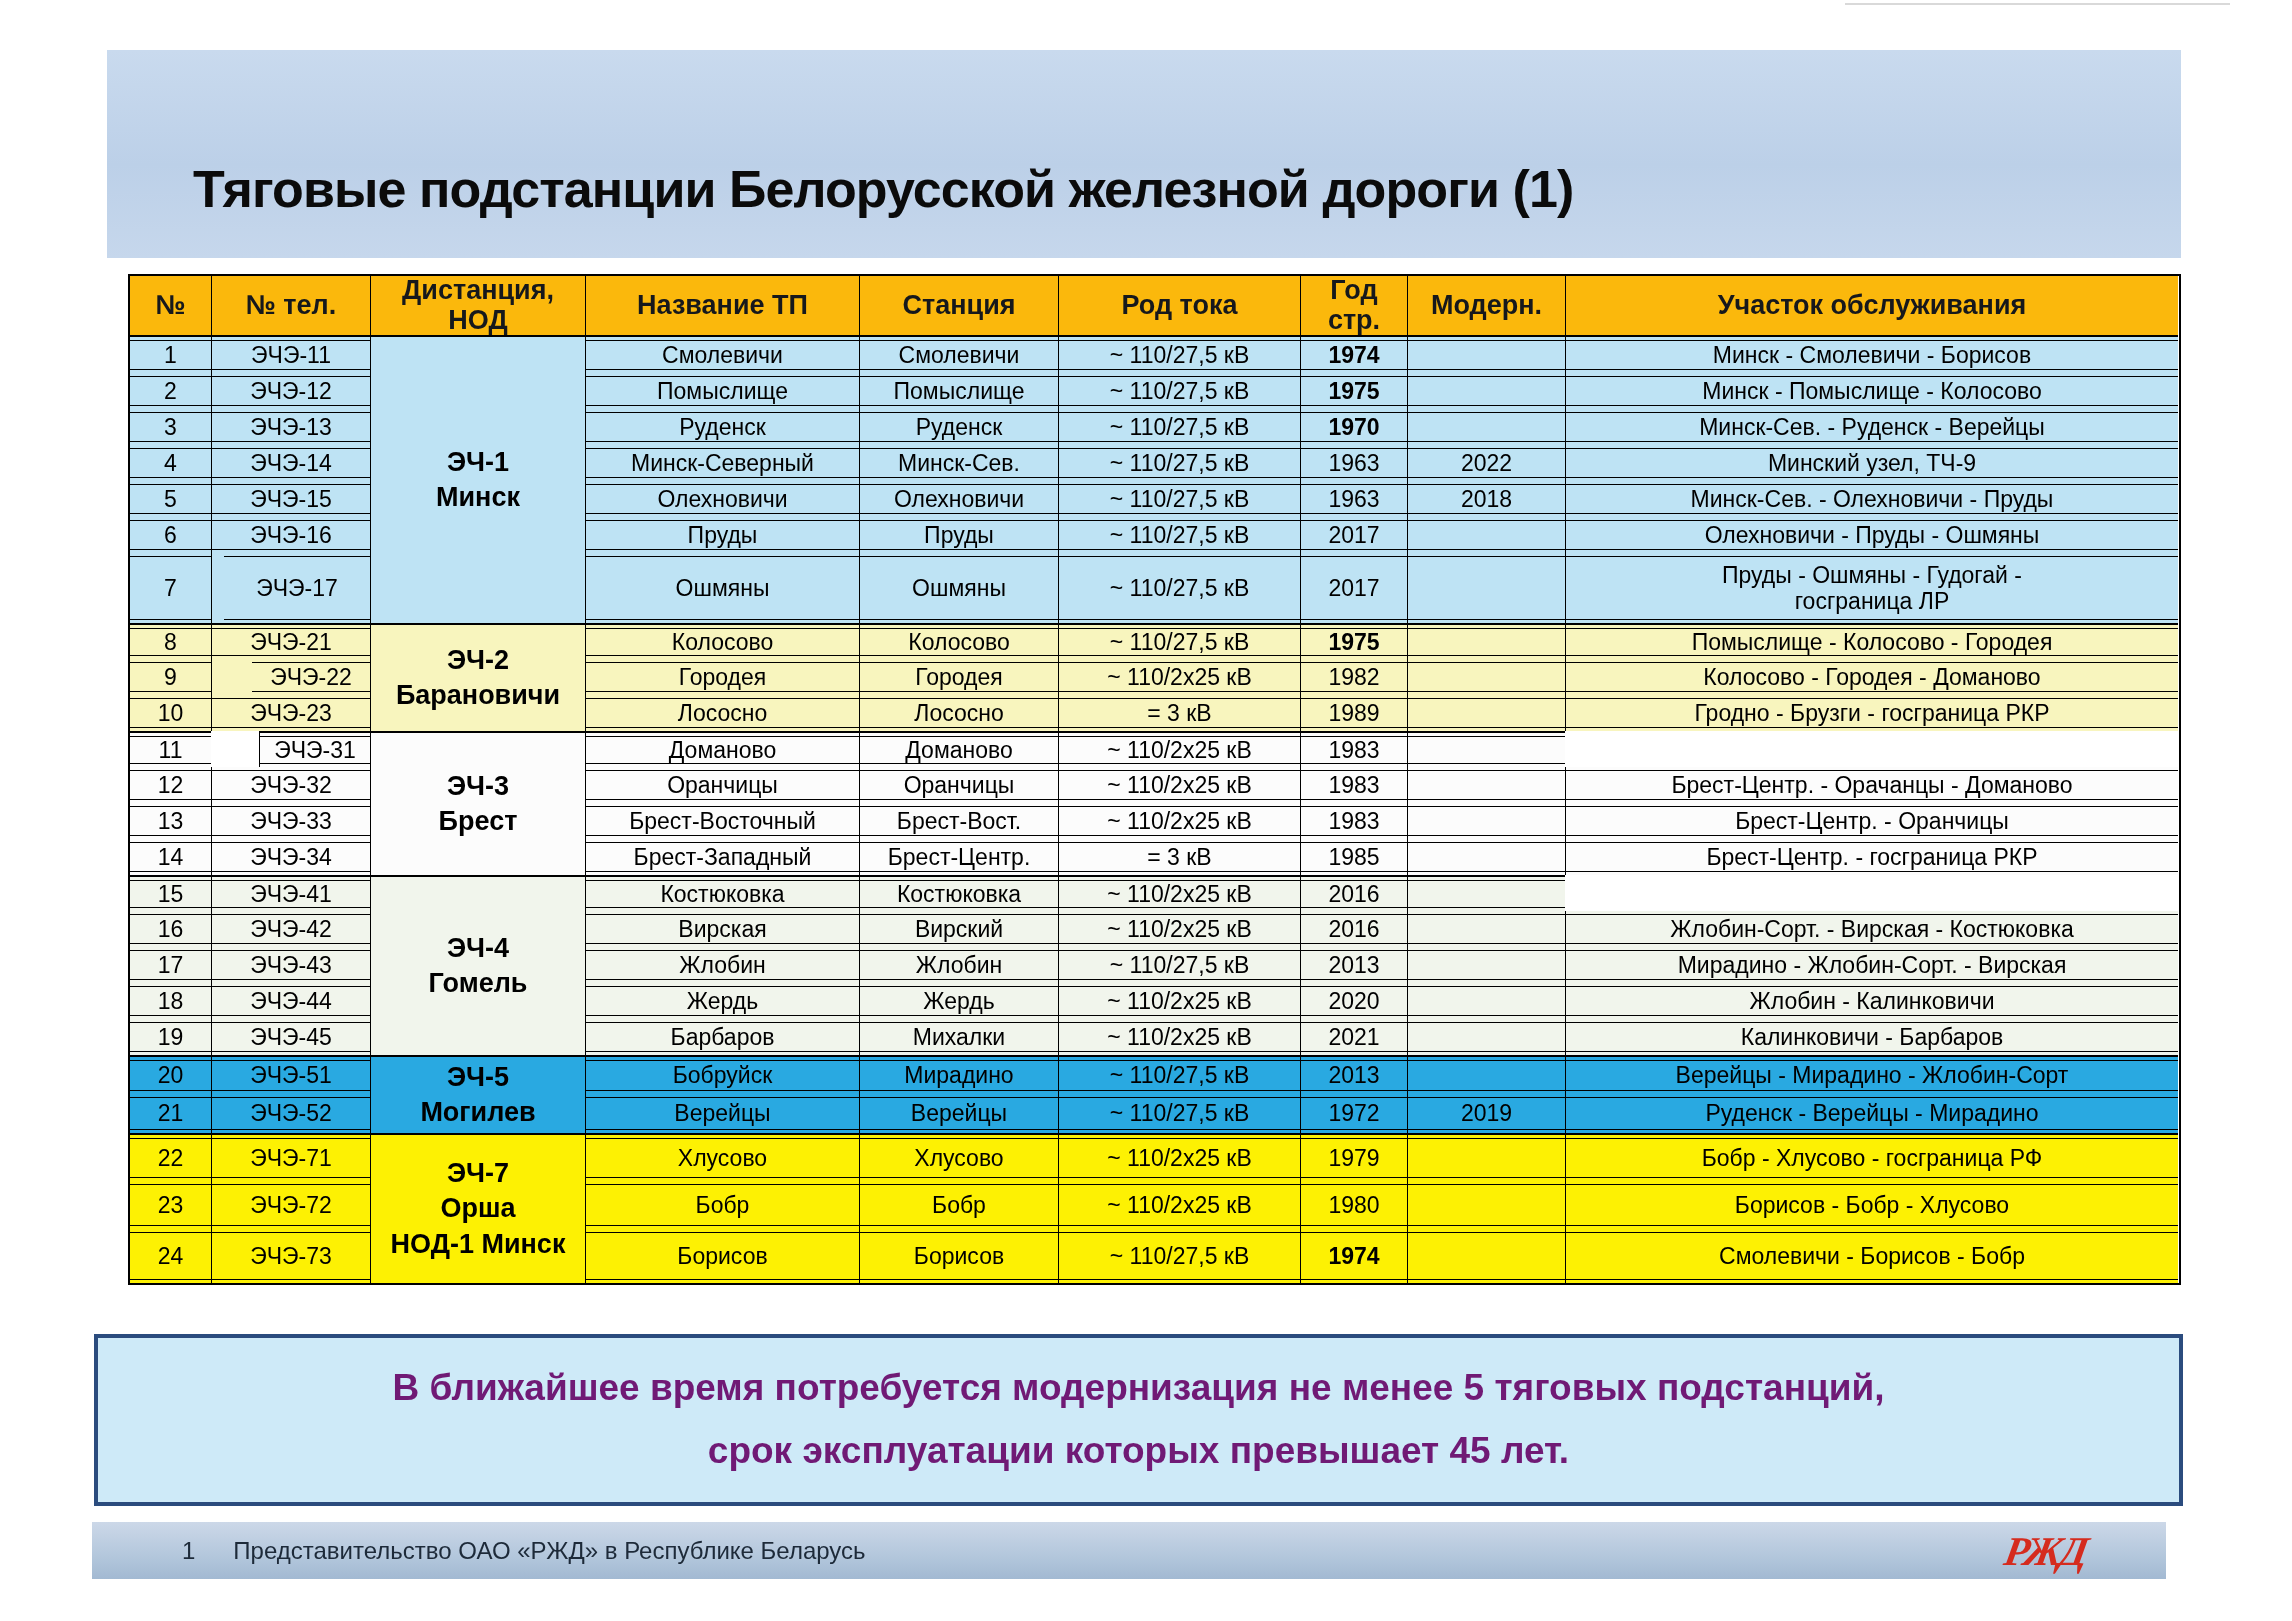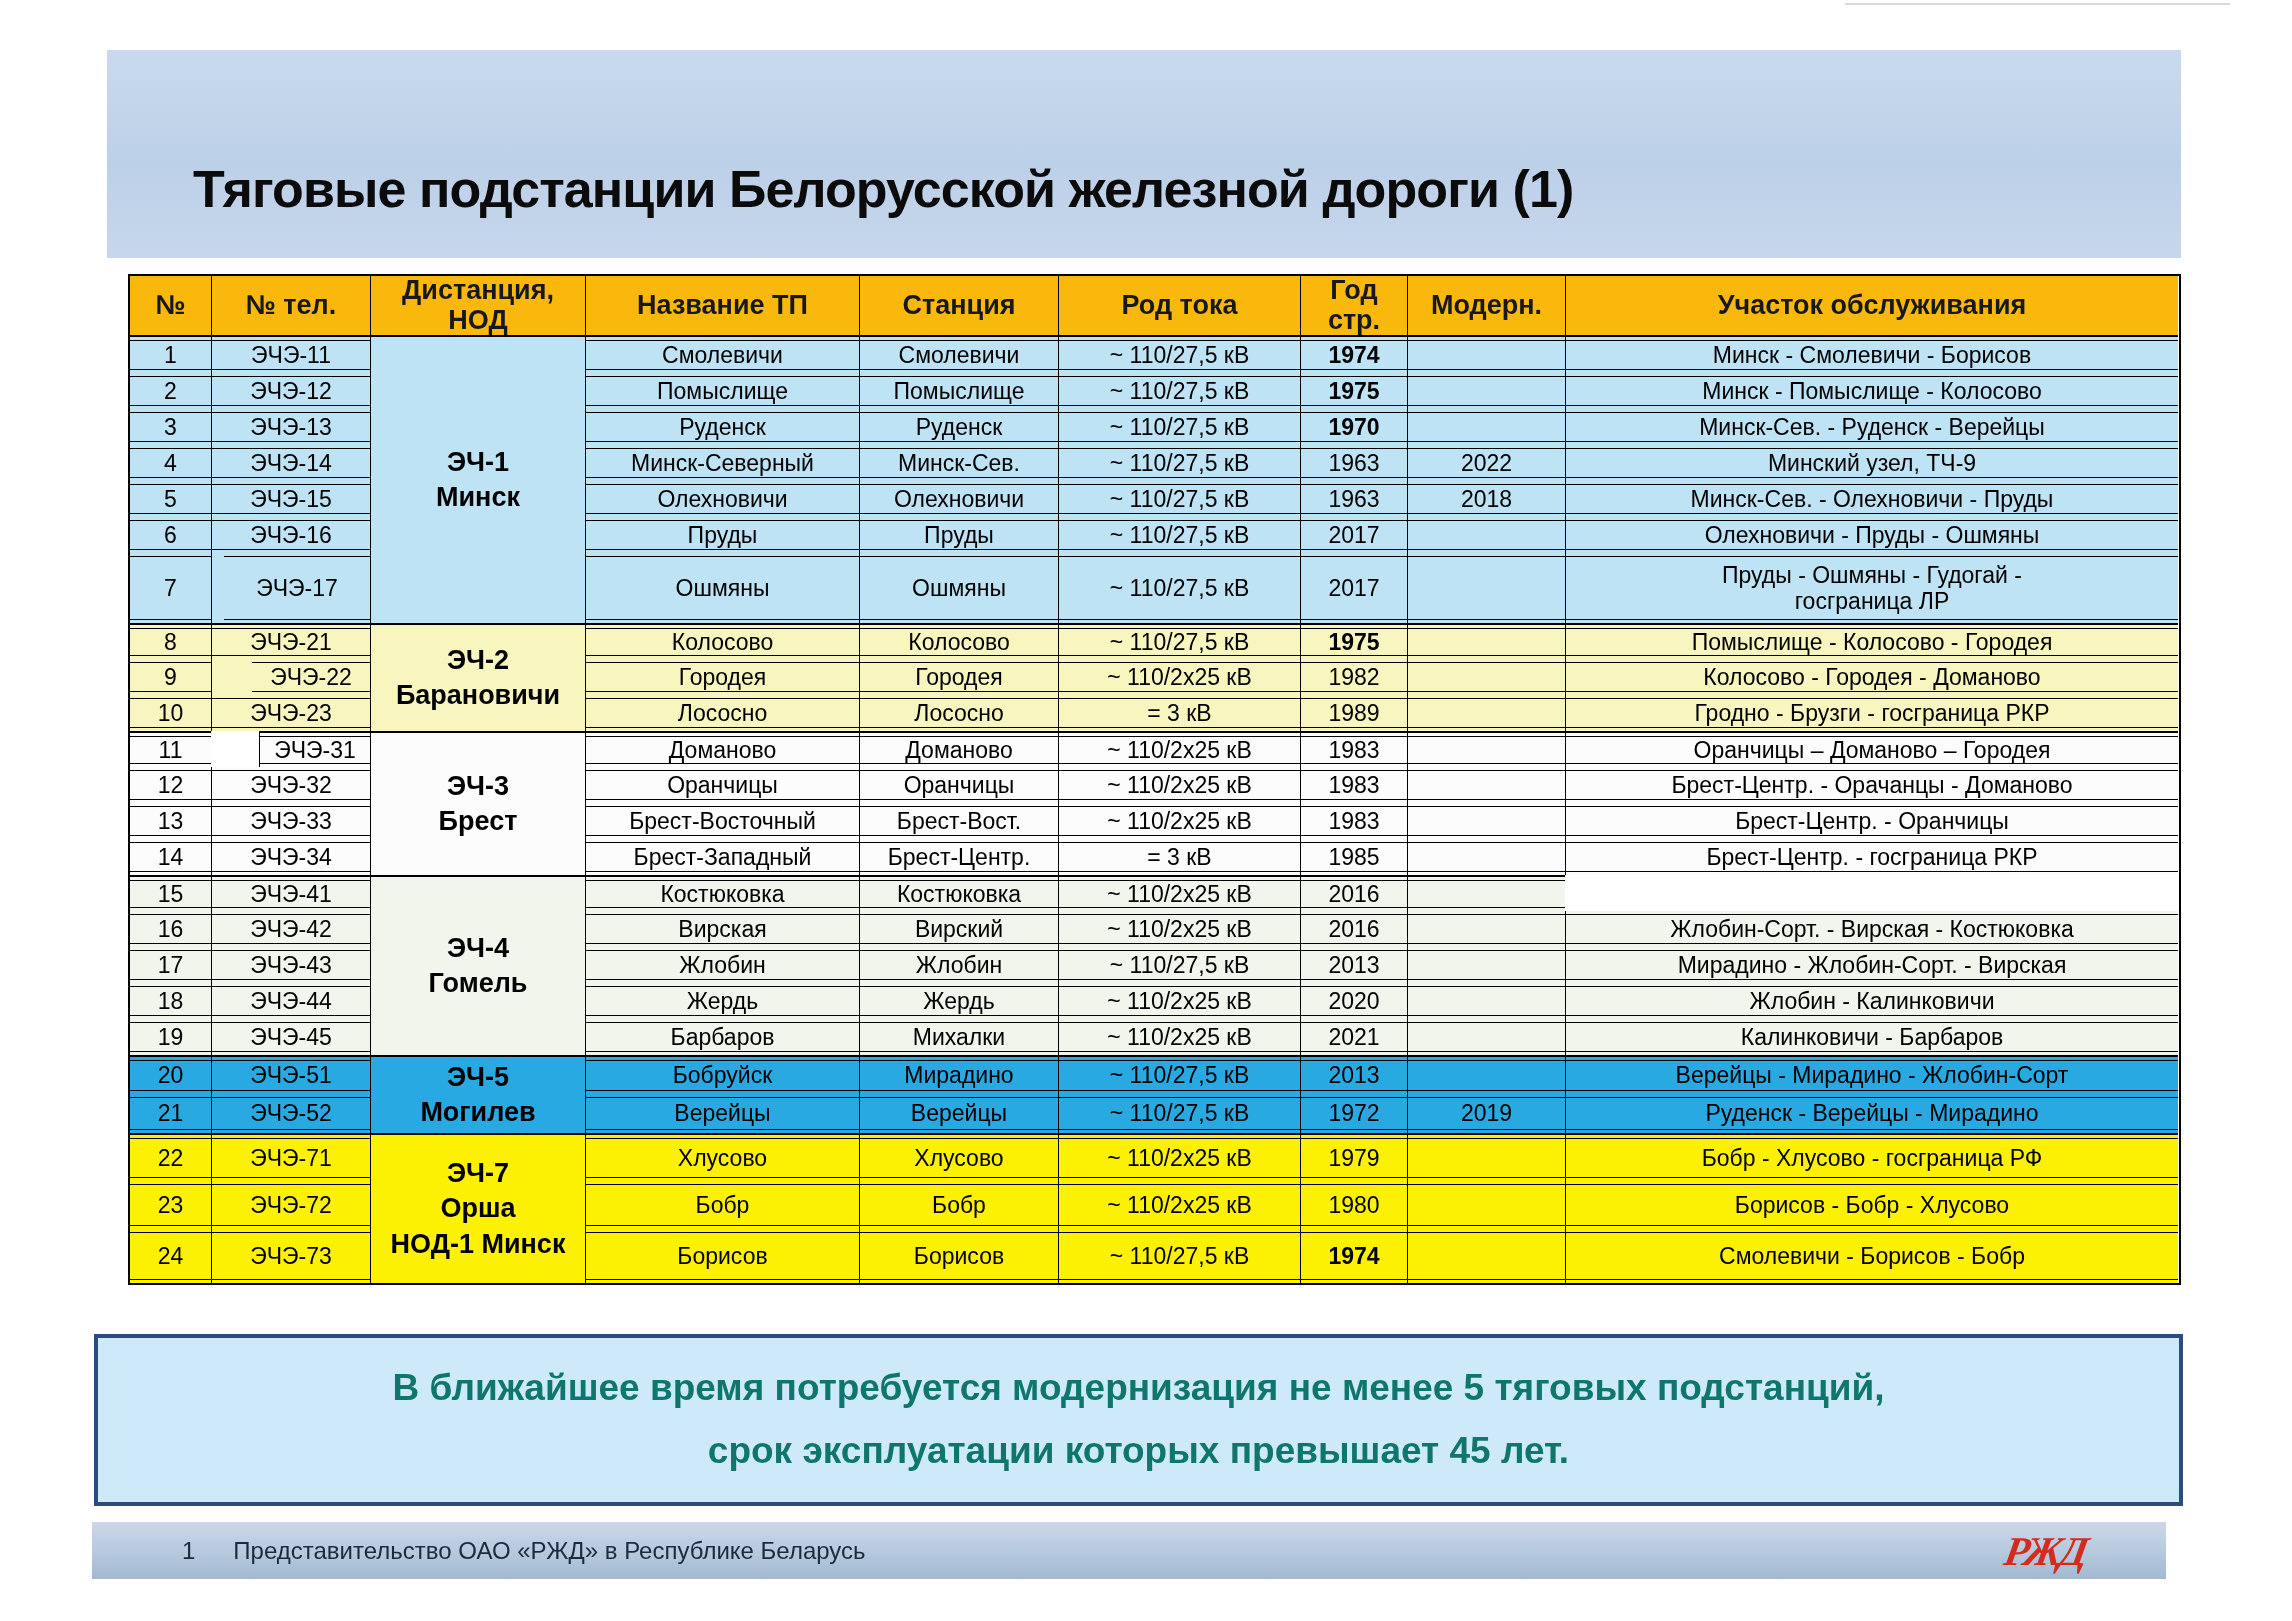--- a/index.html
+++ b/index.html
@@ -55,21 +55,21 @@
   .th-bright_blue{background:var(--group_bright_blue);}
   .th-bright_yellow{background:var(--group_bright_yellow);}
 
   
   .note-box{
     position:absolute;left:94px;top:1334px;width:2089px;height:172px;box-sizing:border-box;
     background:var(--note_bg);border:4.5px solid var(--note_border);
     display:flex;align-items:center;justify-content:center;
   }
   .note-box p{
-    margin:0;font-size:37px;font-weight:bold;color:#0f766e;text-align:center;
+    margin:0;font-size:37px;font-weight:bold;color:#701a75;text-align:center;
     white-space:pre-line;line-height:1.7;
   }
 
   
   .footer-band{
     position:absolute;left:92px;top:1522px;width:2074px;height:57px;box-sizing:border-box;
     background:linear-gradient(180deg,#ccd8e8 0%,#b3c7dc 60%,#a2b9d2 100%);
     display:flex;align-items:center;padding:0 81px 0 90px;
   }
   .footer-band .pageno{font-size:24px;color:#1d2a39;}
@@ -362,23 +362,20 @@
     </div>
     <div class="cell  th-white gstart" style="grid-area: 12 / 6;">
       <div class="ibox">~ 110/2x25 кВ</div>
     </div>
     <div class="cell  th-white gstart" style="grid-area: 12 / 7;">
       <div class="ibox">1983</div>
     </div>
     <div class="cell  th-white gstart" style="grid-area: 12 / 8;">
       <div class="ibox"></div>
     </div>
-    <div class="cell  th-white gstart" style="grid-area: 12 / 9;">
-      <div class="ibox">Оранчицы – Доманово – Городея</div>
-    </div>
     <div class="cell  th-white c1" style="grid-area: 13 / 1;">
       <div class="ibox">12</div>
     </div>
     <div class="cell  th-white" style="grid-area: 13 / 2;">
       <div class="ibox">ЭЧЭ-32</div>
     </div>
     <div class="cell  th-white" style="grid-area: 13 / 4;">
       <div class="ibox">Оранчицы</div>
     </div>
     <div class="cell  th-white" style="grid-area: 13 / 5;">

